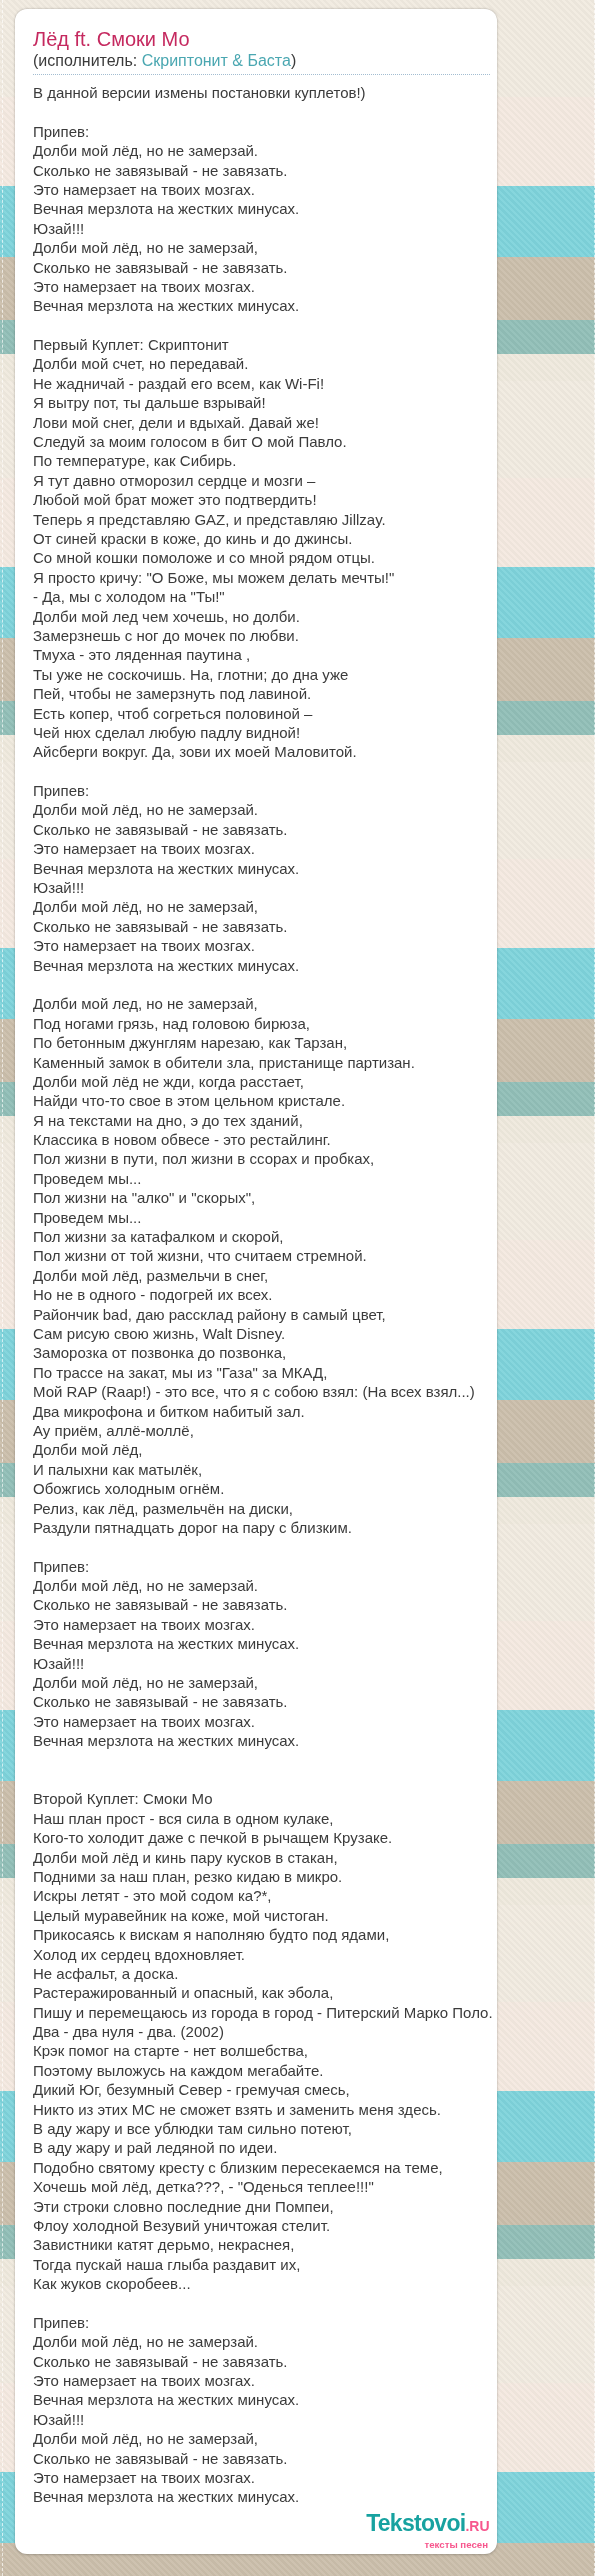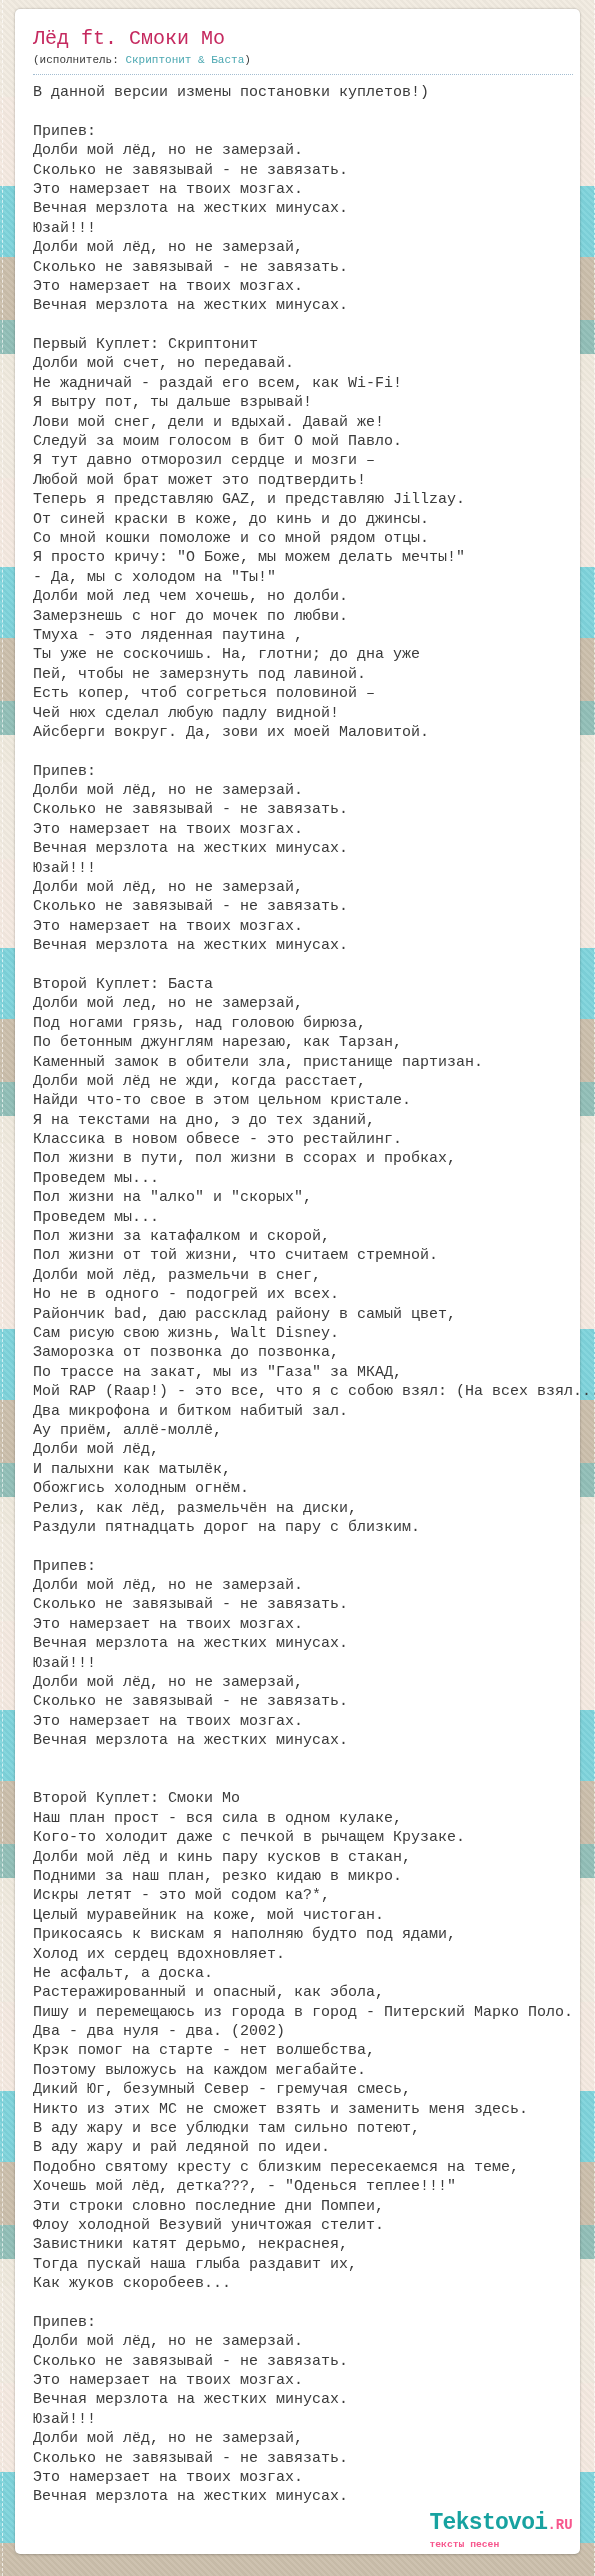--- a/index.html
+++ b/index.html
@@ -14,45 +14,44 @@
         #7ed3db 186px, #7ed3db 257px,
         #cbbeab 257px, #cbbeab 320px,
         #91beb7 320px, #91beb7 354px,
         #efe9dd 354px, #efe9dd 381px);
   }
   .seam{position:absolute;top:0;bottom:0;width:0;}
   .seam.left{left:1.5px;border-left:1.5px dashed rgba(255,255,255,0.65);}
   .seam.right{right:1.5px;border-right:1.5px dashed rgba(255,255,255,0.65);}
 
   .card{
-    position:absolute;left:15px;top:9px;width:565px;height:2545px;
-    background:#ffffff;border-radius:5px;
+    position:absolute;left:15px;top:9px;width:482px;height:2545px;
+    background:#ffffff;border-radius:12px;
     box-shadow:0 0 0 0.7px rgba(0,0,0,0.05), 0 0.7px 3px rgba(0,0,0,0.18);
-    font-family:Liberation Mono, monospace;
   }
 
   .header{position:absolute;left:18px;right:7.4px;top:18px;}
   .page-title{
     margin:0;font-size:20px;line-height:24px;font-weight:400;
     color:#c5295f;letter-spacing:0;
   }
   .artist-line{
-    margin-top:1.5px;font-size:11px;line-height:15px;color:#3a3a3a;
+    margin-top:1.5px;font-size:16px;line-height:15px;color:#3a3a3a;
     padding-bottom:6px;border-bottom:1.5px dotted #a3bdd1;
   }
   .artist-link{color:#4aa7b1;text-decoration:none;cursor:pointer;}
 
   .lyrics{
     position:absolute;left:18px;right:19px;top:74px;
     font-size:15px;color:#3b3b3b;
   }
   .lyric-line{height:19.4px;line-height:19.4px;white-space:nowrap;}
 
   .logo{
-    position:absolute;right:7.4px;bottom:4.5px;
+    position:absolute;right:7.4px;bottom:4.5px;text-align:right;
     text-decoration:none;line-height:1;cursor:pointer;display:block;
   }
   .logo-main{font-size:23px;font-weight:bold;color:#17a2a0;letter-spacing:-0.7px;}
   .logo-tld{font-size:14px;font-weight:bold;color:#f7568d;text-transform:uppercase;letter-spacing:0;}
   .logo-tagline{display:block;font-size:9.7px;font-weight:bold;color:#f7568d;margin-top:5px;padding-right:1.5px;}
 </style>
 </head>
 <body>
 
 <div class="seam left"></div>
@@ -78,20 +77,21 @@
       <div class="lyric-line">Сколько не завязывай - не завязать.</div>
       <div class="lyric-line">Это намерзает на твоих мозгах.</div>
       <div class="lyric-line">Вечная мерзлота на жестких минусах.</div>
       <div class="lyric-line">&nbsp;</div>
       <div class="lyric-line">Первый Куплет: Скриптонит</div>
       <div class="lyric-line">Долби мой счет, но передавай.</div>
       <div class="lyric-line">Не жадничай - раздай его всем, как Wi-Fi!</div>
       <div class="lyric-line">Я вытру пот, ты дальше взрывай!</div>
       <div class="lyric-line">Лови мой снег, дели и вдыхай. Давай же!</div>
       <div class="lyric-line">Следуй за моим голосом в бит О мой Павло.</div>
+      <div class="lyric-line">По температуре, как Сибирь.</div>
       <div class="lyric-line">Я тут давно отморозил сердце и мозги –</div>
       <div class="lyric-line">Любой мой брат может это подтвердить!</div>
       <div class="lyric-line">Теперь я представляю GAZ, и представляю Jillzay.</div>
       <div class="lyric-line">От синей краски в коже, до кинь и до джинсы.</div>
       <div class="lyric-line">Со мной кошки помоложе и со мной рядом отцы.</div>
       <div class="lyric-line">Я просто кричу: "О Боже, мы можем делать мечты!"</div>
       <div class="lyric-line">- Да, мы с холодом на "Ты!"</div>
       <div class="lyric-line">Долби мой лед чем хочешь, но долби.</div>
       <div class="lyric-line">Замерзнешь с ног до мочек по любви.</div>
       <div class="lyric-line">Тмуха - это ляденная паутина ,</div>
@@ -105,21 +105,20 @@
       <div class="lyric-line">Долби мой лёд, но не замерзай.</div>
       <div class="lyric-line">Сколько не завязывай - не завязать.</div>
       <div class="lyric-line">Это намерзает на твоих мозгах.</div>
       <div class="lyric-line">Вечная мерзлота на жестких минусах.</div>
       <div class="lyric-line">Юзай!!!</div>
       <div class="lyric-line">Долби мой лёд, но не замерзай,</div>
       <div class="lyric-line">Сколько не завязывай - не завязать.</div>
       <div class="lyric-line">Это намерзает на твоих мозгах.</div>
       <div class="lyric-line">Вечная мерзлота на жестких минусах.</div>
       <div class="lyric-line">&nbsp;</div>
-      <div class="lyric-line">Второй Куплет: Баста</div>
       <div class="lyric-line">Долби мой лед, но не замерзай,</div>
       <div class="lyric-line">Под ногами грязь, над головою бирюза,</div>
       <div class="lyric-line">По бетонным джунглям нарезаю, как Тарзан,</div>
       <div class="lyric-line">Каменный замок в обители зла, пристанище партизан.</div>
       <div class="lyric-line">Долби мой лёд не жди, когда расстает,</div>
       <div class="lyric-line">Найди что-то свое в этом цельном кристале.</div>
       <div class="lyric-line">Я на текстами на дно, э до тех зданий,</div>
       <div class="lyric-line">Классика в новом обвесе - это рестайлинг.</div>
       <div class="lyric-line">Пол жизни в пути, пол жизни в ссорах и пробках,</div>
       <div class="lyric-line">Проведем мы...</div>

